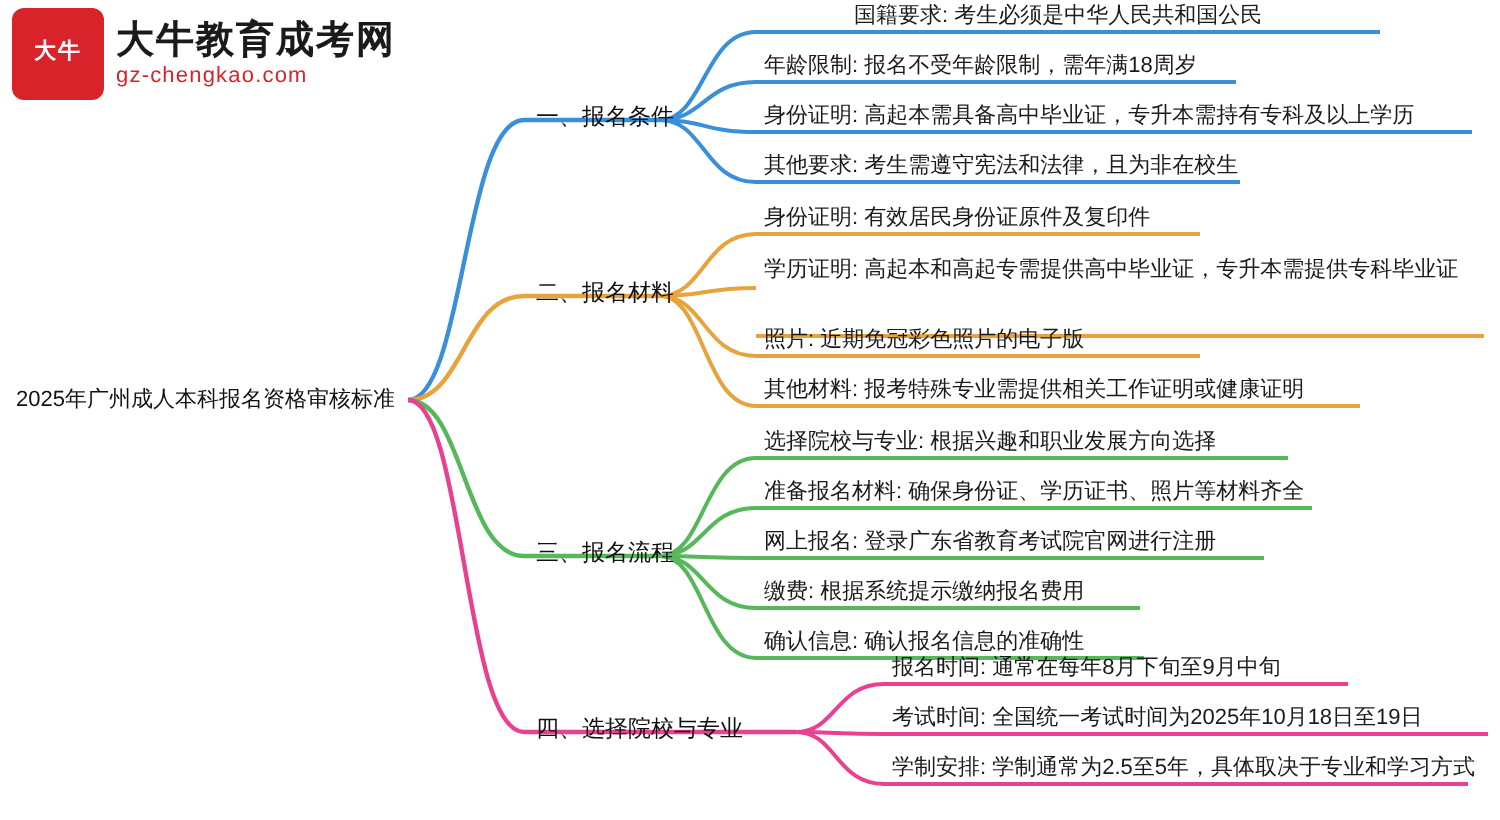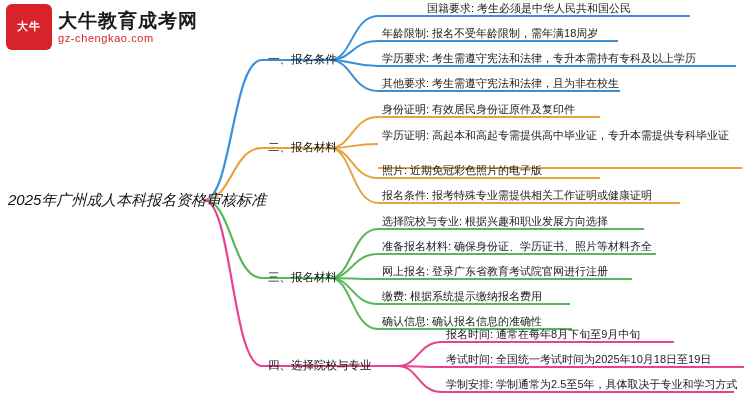--- a/index.html
+++ b/index.html
@@ -70,24 +70,23 @@
   }
   
   .node {
     position: absolute;
     font-size: 11px;
     color: #1a1a1a;
     white-space: nowrap;
     line-height: 14px;
   }
   .root {
-    font-size: 15px;
+    font-size: 11px;
     color: #111;
     white-space: nowrap;
-    font-style: italic;
   }
   .branch {
     font-size: 11.5px;
     color: #111;
   }
   .leaf {
     font-size: 11px;
     color: #1a1a1a;
   }
   .leaf.wrap {
@@ -156,30 +155,30 @@
       <div class="logo-title">大牛教育成考网</div>
       <div class="logo-sub">gz-chengkao.com</div>
     </div>
   </div>
 
   <div class="node root" style="left:8px; top:193px;">2025年广州成人本科报名资格审核标准</div>
 
   <div class="node branch" style="left:268px; top:52px;">一、报名条件</div>
   <div class="node leaf" style="left:382px; top:1px;margin-left:45px;">国籍要求: 考生必须是中华人民共和国公民</div>
   <div class="node leaf" style="left:382px; top:26px;">年龄限制: 报名不受年龄限制，需年满18周岁</div>
-  <div class="node leaf" style="left:382px; top:51px;">学历要求: 考生需遵守宪法和法律，专升本需持有专科及以上学历</div>
+  <div class="node leaf" style="left:382px; top:51px;">身份证明: 高起本需具备高中毕业证，专升本需持有专科及以上学历</div>
   <div class="node leaf" style="left:382px; top:76px;">其他要求: 考生需遵守宪法和法律，且为非在校生</div>
 
   <div class="node branch" style="left:268px; top:140px;">二、报名材料</div>
   <div class="node leaf" style="left:382px; top:102px;">身份证明: 有效居民身份证原件及复印件</div>
   <div class="node leaf wrap" style="left:382px; top:128px; width:358px;">学历证明: 高起本和高起专需提供高中毕业证，专升本需提供专科毕业证</div>
   <div class="node leaf" style="left:382px; top:163px;">照片: 近期免冠彩色照片的电子版</div>
-  <div class="node leaf" style="left:382px; top:188px;">报名条件: 报考特殊专业需提供相关工作证明或健康证明</div>
+  <div class="node leaf" style="left:382px; top:188px;">其他材料: 报考特殊专业需提供相关工作证明或健康证明</div>
 
-  <div class="node branch" style="left:268px; top:270px;">三、报名材料</div>
+  <div class="node branch" style="left:268px; top:270px;">三、报名流程</div>
   <div class="node leaf" style="left:382px; top:214px;">选择院校与专业: 根据兴趣和职业发展方向选择</div>
   <div class="node leaf" style="left:382px; top:239px;">准备报名材料: 确保身份证、学历证书、照片等材料齐全</div>
   <div class="node leaf" style="left:382px; top:264px;">网上报名: 登录广东省教育考试院官网进行注册</div>
   <div class="node leaf" style="left:382px; top:289px;">缴费: 根据系统提示缴纳报名费用</div>
   <div class="node leaf" style="left:382px; top:314px;">确认信息: 确认报名信息的准确性</div>
 
   <div class="node branch" style="left:268px; top:358px;">四、选择院校与专业</div>
   <div class="node leaf" style="left:446px; top:327px;">报名时间: 通常在每年8月下旬至9月中旬</div>
   <div class="node leaf" style="left:446px; top:352px;">考试时间: 全国统一考试时间为2025年10月18日至19日</div>
   <div class="node leaf" style="left:446px; top:377px;">学制安排: 学制通常为2.5至5年，具体取决于专业和学习方式</div>

